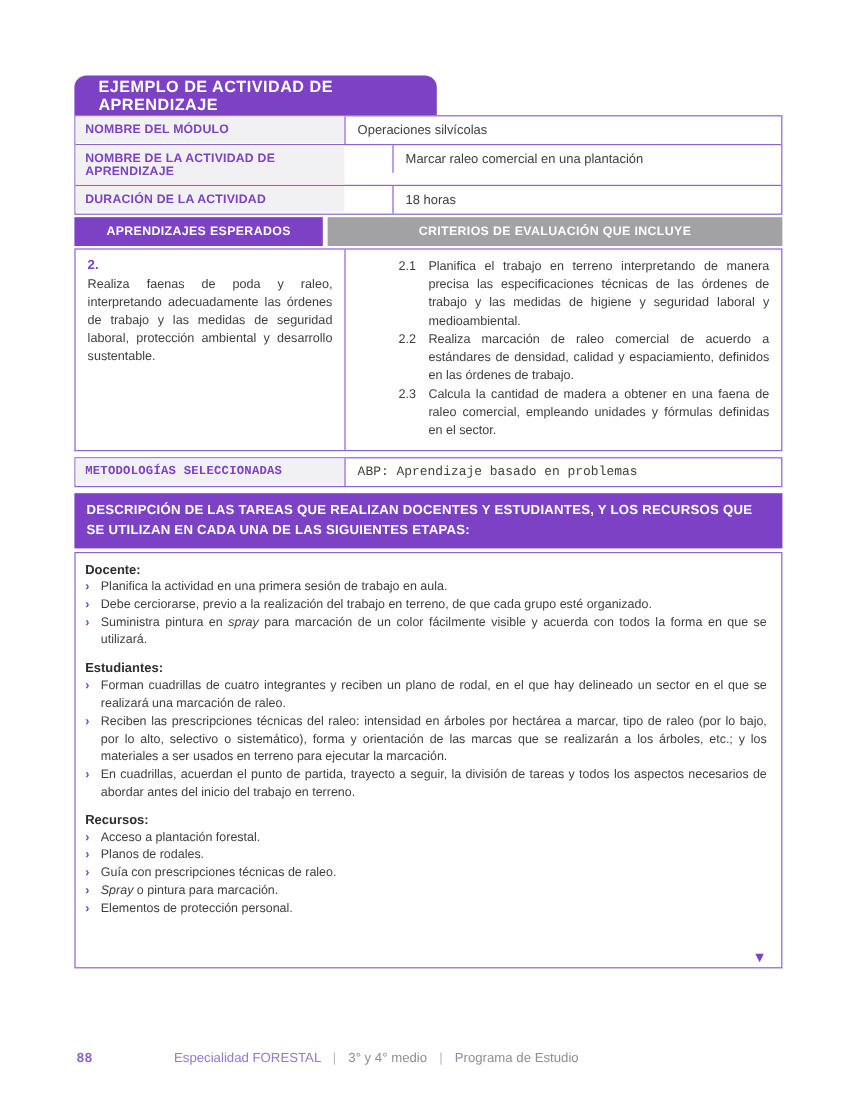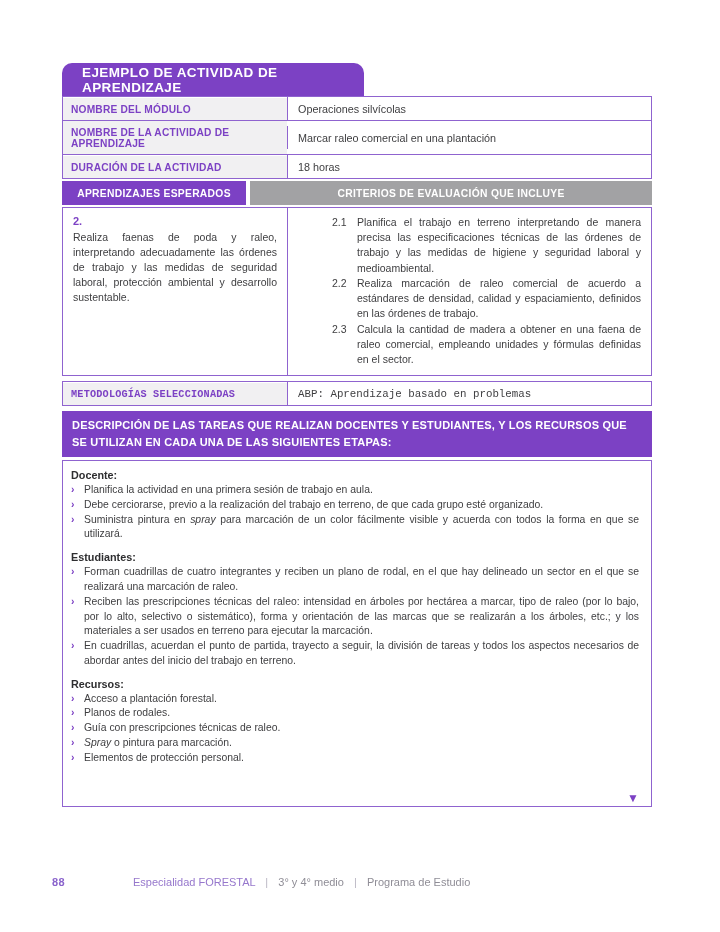--- a/index.html
+++ b/index.html
@@ -22,39 +22,39 @@
 
   
   .banner-tab{
     width:302px;height:33px;background:var(--purple);
     border-radius:10px 10px 0 0;display:flex;align-items:center;
     padding-left:20px;color:#fff;font-weight:bold;font-size:13.5px;letter-spacing:.4px;
   }
 
   
   .info-table{border:1px solid var(--border);}
-  .info-row{display:flex;align-items:center;}
-  .info-row + .info-row{border-top:1px solid var(--border);}
+  .info-row{display:flex;align-items:flex-start;}
+  .info-row + .info-row{border-top:1px solid var(--border);gap:40px;}
   .info-label{
     width:224px;background:var(--cell-bg);color:var(--purple);
     font-size:10.2px;font-weight:600;letter-spacing:.2px;
     padding:6px 8px 5px;display:flex;align-items:center;
   }
   .info-value{
     flex:1;border-left:1px solid var(--border);
     font-size:10.8px;color:var(--text);padding:6px 10px 5px;display:flex;align-items:center;
   }
 
   
   .split-header{display:flex;gap:4px;margin-top:2px;}
   .split-header .hcell{
     height:24px;display:flex;align-items:center;justify-content:center;
     color:#fff;font-weight:bold;font-size:10.3px;letter-spacing:.3px;
   }
-  .split-header .hl{width:184px;background:var(--purple);}
+  .split-header .hl{width:207px;background:var(--purple);}
   .split-header .hr{flex:1;background:var(--gray-header);}
 
   
   .ae-row{border:1px solid var(--border);margin-top:2px;display:flex;min-height:126px;}
   .ae-left{width:224px;padding:7px 10px 8px;}
   .ae-num{color:var(--purple);font-weight:bold;font-size:11px;display:block;margin-bottom:3px;}
   .ae-text{color:var(--text);font-size:10.5px;line-height:1.42;text-align:justify;}
   .ae-right{flex:1;border-left:1px solid var(--border);padding:7px 10px 8px 8px;}
   .criteria-list{list-style:none;font-size:10.5px;color:var(--text);}
   .criteria-list li{display:flex;line-height:1.45;margin-left:36px;}
@@ -83,21 +83,21 @@
   .bullet-list{list-style:none;font-size:10.4px;color:var(--text);}
   .bullet-list li{display:flex;line-height:1.42;}
   .bullet-list .li-marker{flex:0 0 13px;color:var(--purple);font-weight:bold;}
   .bullet-list .li-txt{flex:1;text-align:justify;}
   .continuation{
     position:absolute;right:12px;bottom:2px;color:var(--purple);
     font-size:12px;line-height:1;
   }
 
   
-  .footer{position:absolute;left:52px;top:876px;width:590px;display:flex;font-size:11px;align-items:flex-start;}
+  .footer{position:absolute;left:64px;top:876px;width:590px;display:flex;font-size:11px;align-items:flex-start;}
   .page-num{color:#8a63cc;width:81px;font-weight:bold;letter-spacing:.5px;}
   .footer-meta{color:var(--footer-gray);}
   .footer-meta .specialty{color:var(--footer-purple);}
   .footer-meta .sep{margin:0 7px;color:#b9b6c2;}
 </style>
 </head>
 <body>
 
 <div class="content">
 

